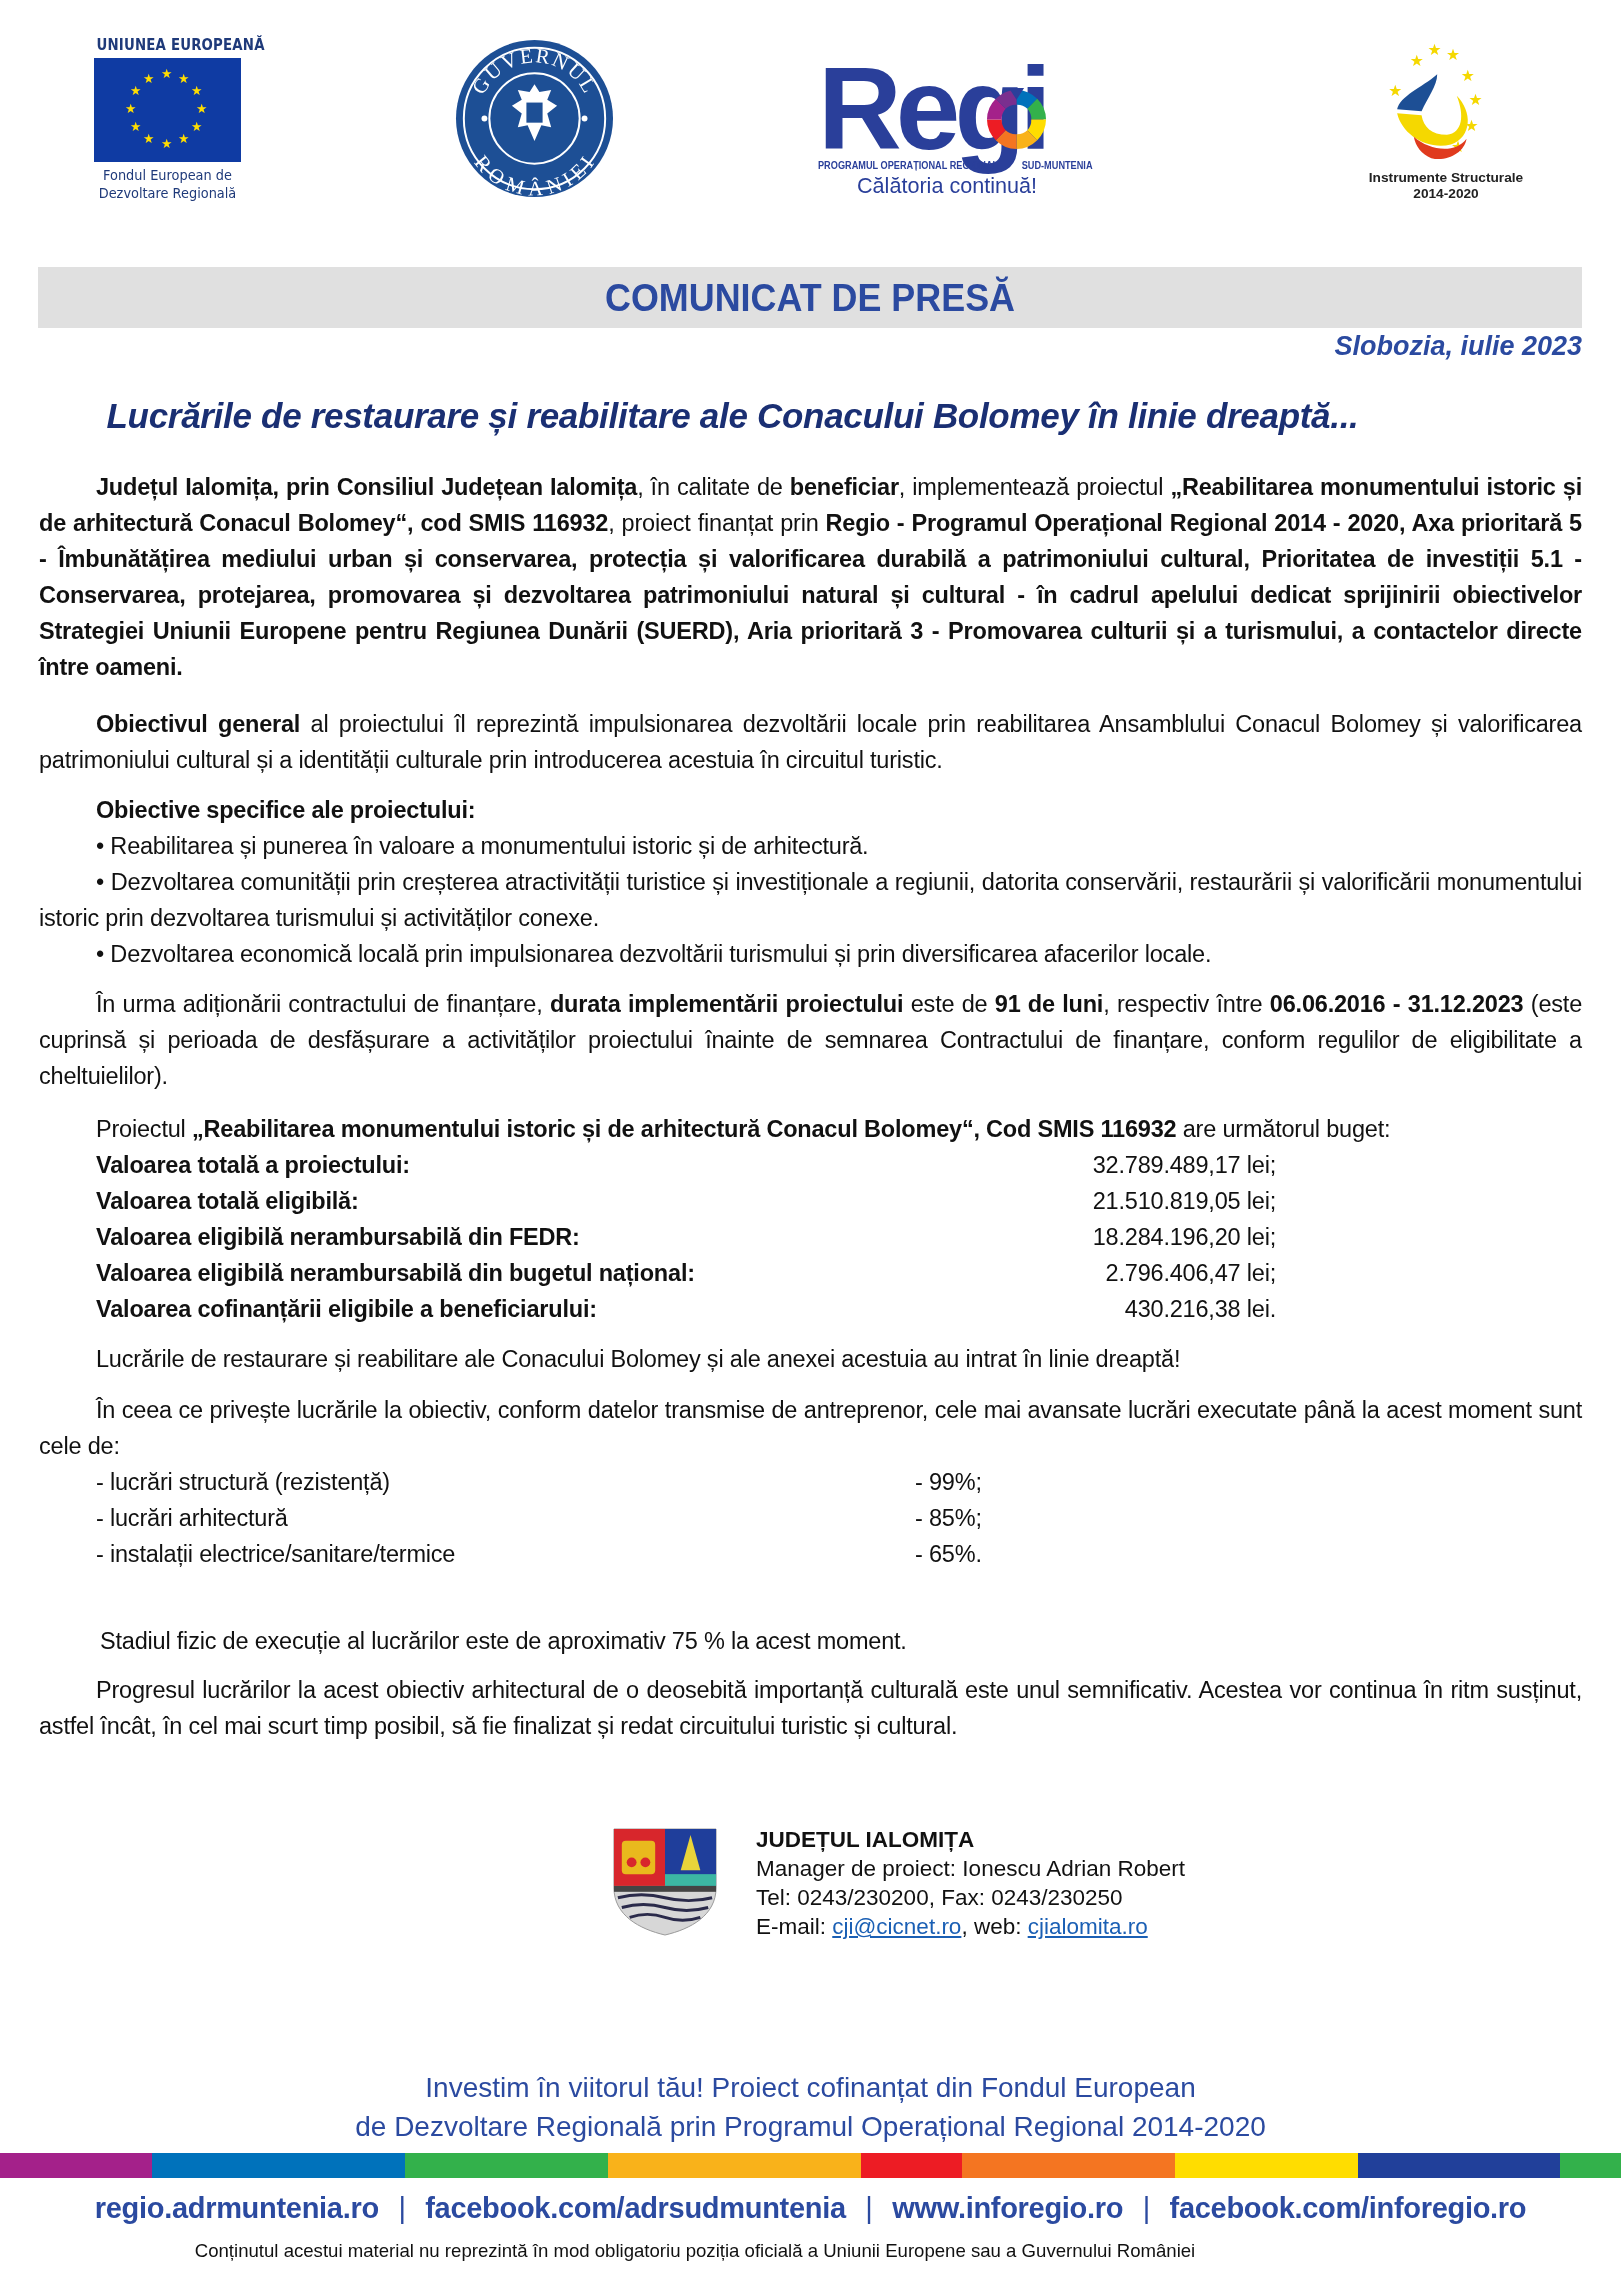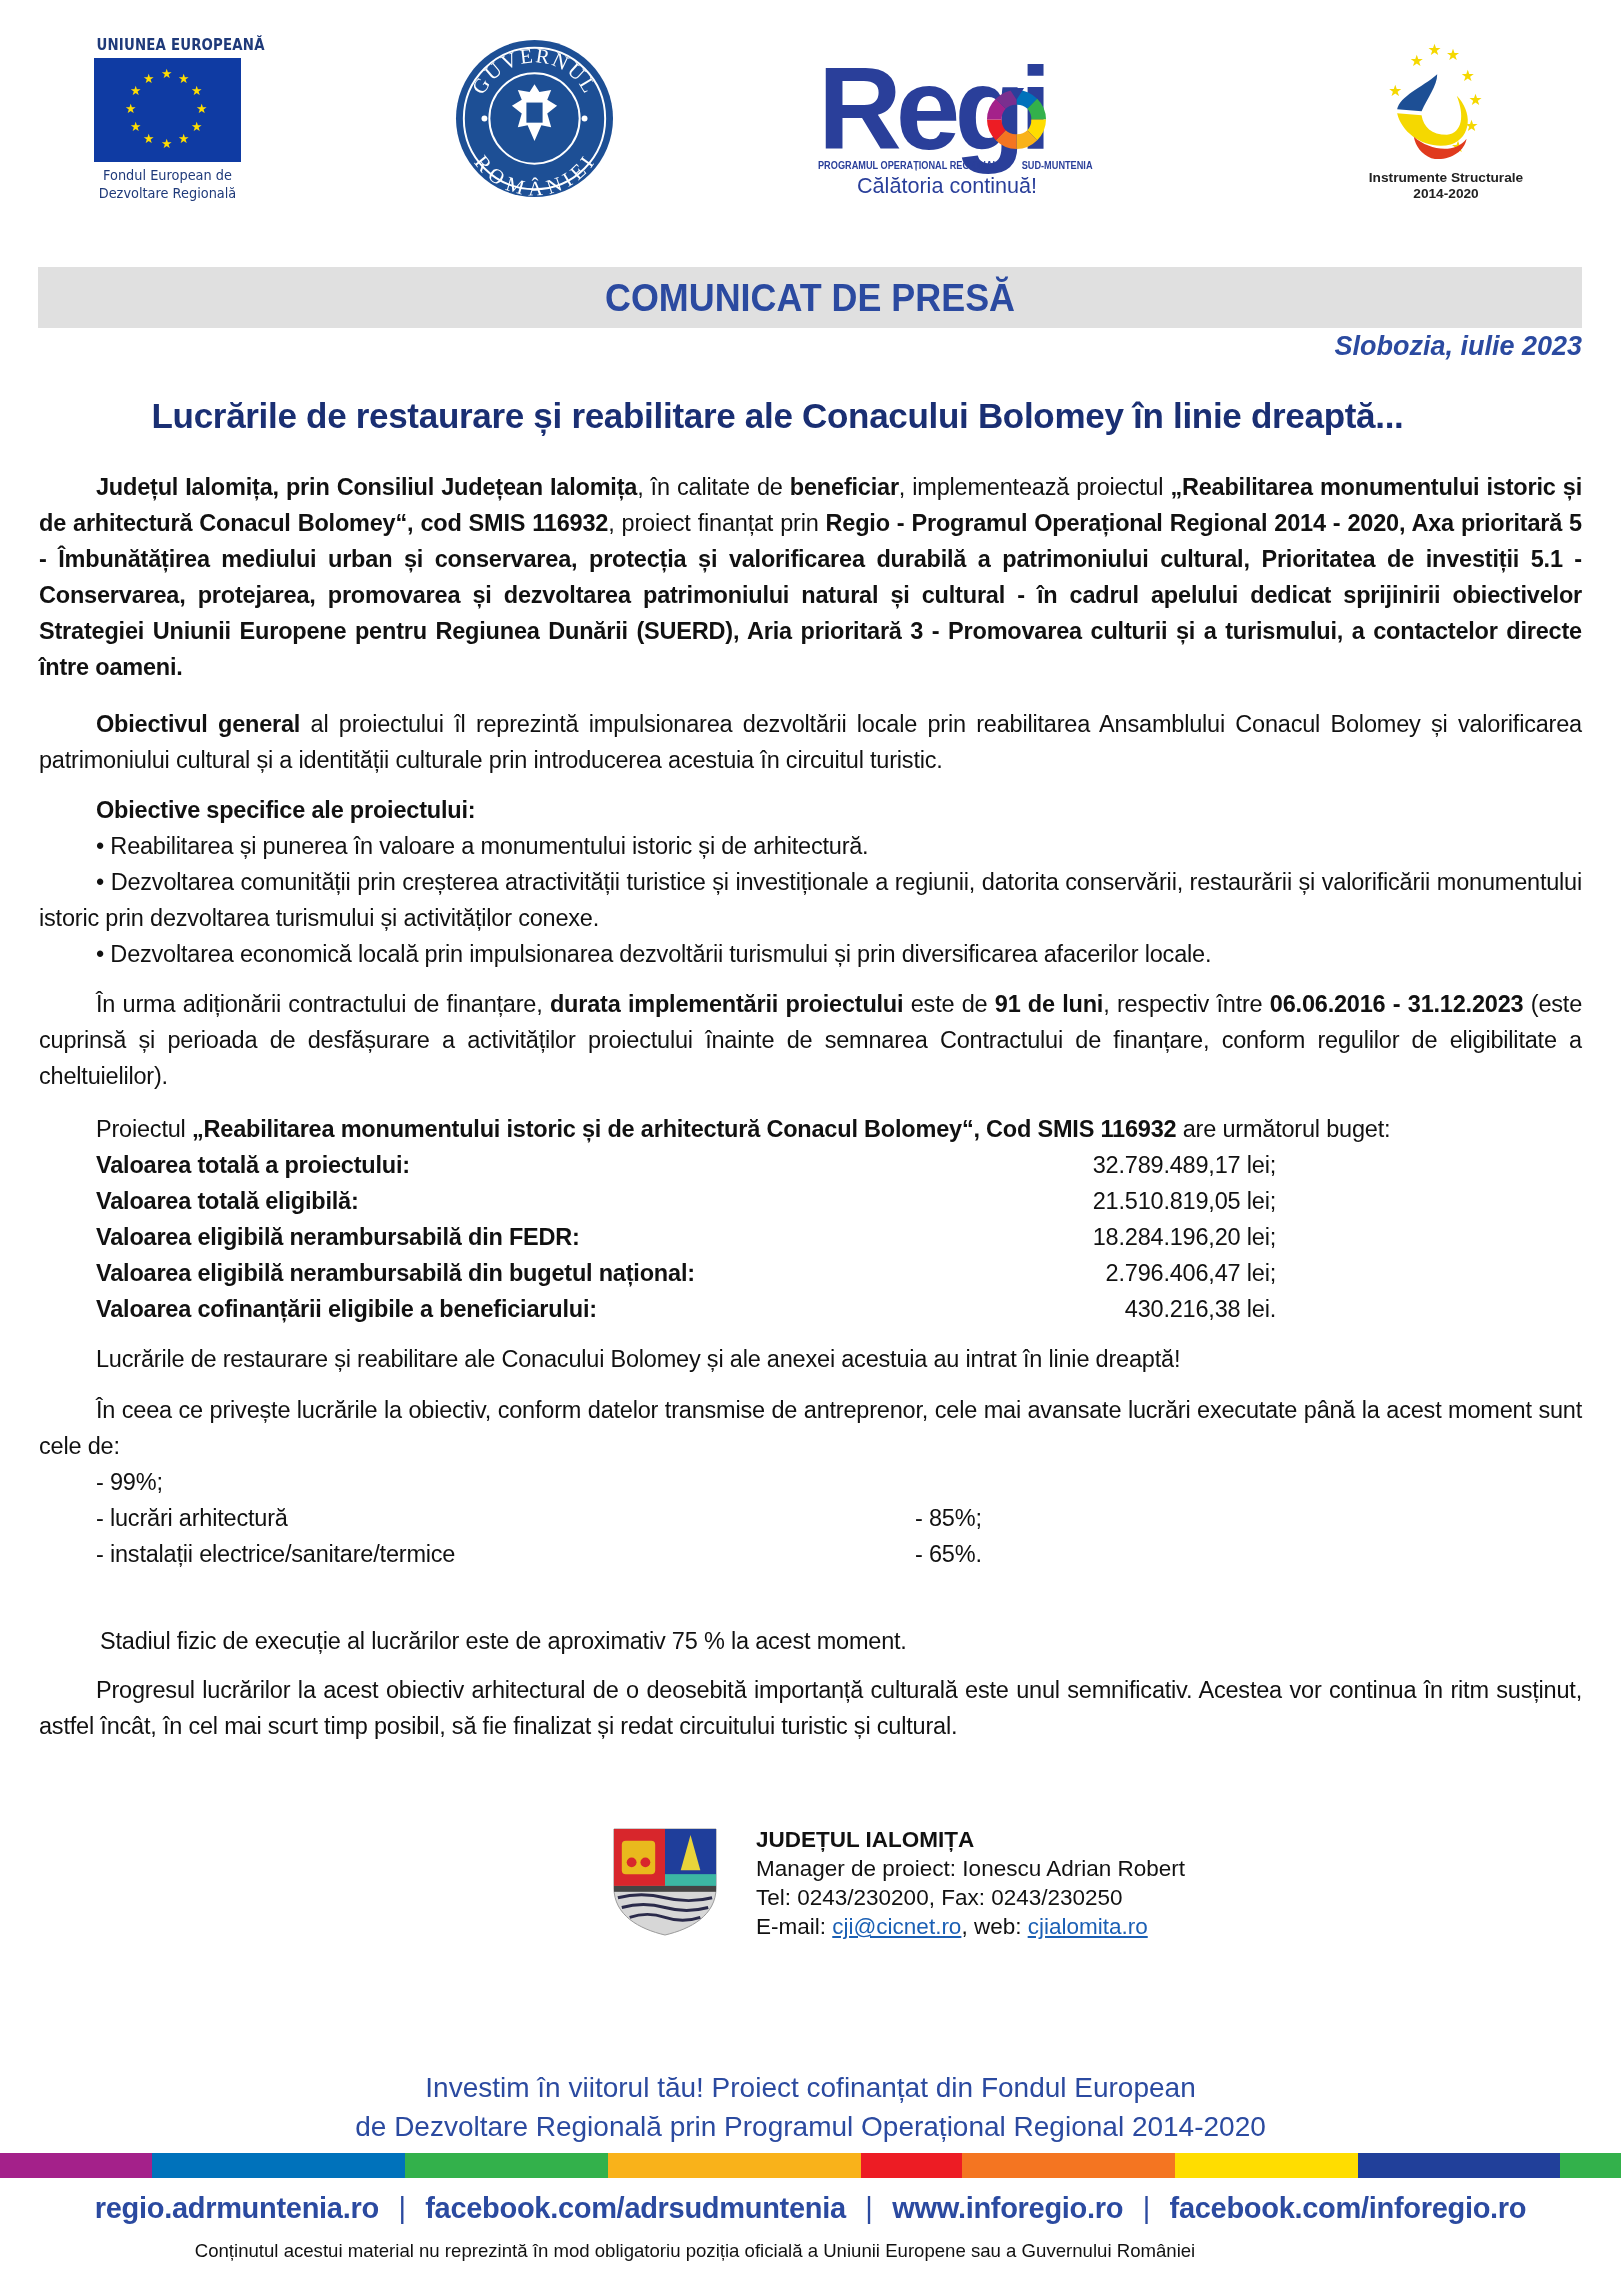--- a/index.html
+++ b/index.html
@@ -22,21 +22,21 @@
   .regio-sub { position:absolute; left:0; top:100px; width:323px; display:flex; justify-content:space-between; font-size:10.8px; font-weight:bold; color:#2a3f9a; transform:scaleX(0.85); transform-origin:left; white-space:nowrap; }
   .regio-tag { position:absolute; left:39px; top:114px; font-size:21.6px; color:#2a3f9a; white-space:nowrap; }
 
   .is-logo { left:1353px; top:37px; width:186px; height:167px; text-align:center; }
   .is-text { position:absolute; left:0; top:133px; width:186px; font-size:13.7px; font-weight:bold; color:#222; line-height:15.7px; text-align:center; }
 
   
   .banner { left:38px; top:267px; width:1544px; height:61px; background:#e0e0e0; }
   .banner-title { width:100%; text-align:center; font-size:39px; line-height:61px; font-weight:bold; color:#2b4aa0; transform:scaleX(0.92); }
   .dateline { right:39px; top:331px; font-size:27px; font-weight:bold; font-style:italic; color:#2b4aa0; }
-  .headline { left:0; width:1465px; top:396px; text-align:center; font-size:35px; font-weight:bold; color:#1a2f73; letter-spacing:-0.3px;padding-left:45px; }
+  .headline { left:0; width:1465px; top:396px; text-align:center; font-size:35px; font-weight:bold; font-style:italic; color:#1a2f73; letter-spacing:-0.3px; }
 
   
   .txt { left:39px; width:1543px; font-size:23.5px; line-height:36px; color:#111; letter-spacing:-0.2px; }
   .j { text-align:justify; }
   .ind { text-indent:57px; }
   b { font-weight:bold; }
   .row { display:flex; }
   .row .lbl { width:784px; padding-left:57px; box-sizing:border-box; font-weight:bold; }
   .row .val { width:453px; text-align:right; }
   .prow { display:flex; padding-left:57px; }
@@ -198,20 +198,21 @@
       <span class="val">430.216,38 lei.</span>
     </div>
 </div>
 
 <div class="abs txt ind" style="top:1341px;">Lucrările de restaurare și reabilitare ale Conacului Bolomey și ale anexei acestuia au intrat în linie dreaptă!</div>
 
 <div class="abs txt j ind" style="top:1392px;">În ceea ce privește lucrările la obiectiv, conform datelor transmise de antreprenor, cele mai avansate lucrări executate până la acest moment sunt cele de:</div>
 
 <div class="abs txt" style="top:1464px;">
   <div class="prow">
+      <span class="lbl">- lucrări structură (rezistență)</span>
       <span class="val">- 99%;</span>
     </div>
   <div class="prow">
       <span class="lbl">- lucrări arhitectură</span>
       <span class="val">- 85%;</span>
     </div>
   <div class="prow">
       <span class="lbl">- instalații electrice/sanitare/termice</span>
       <span class="val">- 65%.</span>
     </div>

